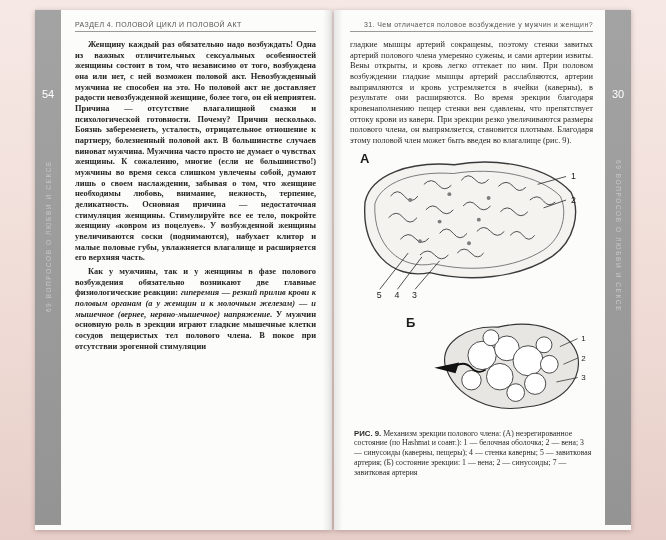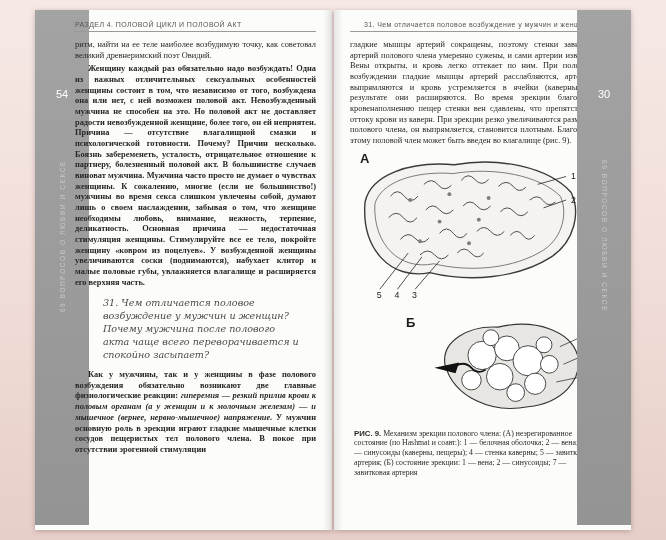--- a/index.html
+++ b/index.html
@@ -12,21 +12,21 @@
   .page{
     position:absolute;top:10px;width:297px;height:520px;
     background:#fcfcfa;box-shadow:0 1px 5px rgba(60,30,30,.28);
   }
   .page.left{left:35px;}
   .page.right{left:334px;}
   .page.left::after{content:"";position:absolute;right:0;top:0;bottom:0;width:9px;
     background:linear-gradient(to right,rgba(0,0,0,0),rgba(0,0,0,.09));}
   .page.right::before{content:"";position:absolute;left:0;top:0;bottom:0;width:9px;
     background:linear-gradient(to left,rgba(0,0,0,0),rgba(0,0,0,.09));}
-  .edge-bar{position:absolute;top:0;bottom:5px;width:26px;background:linear-gradient(180deg,#a3a3a3,#949494);padding-left:28px;}
+  .edge-bar{position:absolute;top:0;bottom:5px;width:26px;background:linear-gradient(180deg,#a3a3a3,#949494);}
   .edge-bar.bar-left{left:0;}
   .edge-bar.bar-right{right:0;}
   .page-num{
     position:absolute;top:78px;left:0;width:100%;text-align:center;
     color:#fff;font-family:"Liberation Sans",sans-serif;font-size:11px;
   }
   .edge-title{
     position:absolute;top:150px;left:50%;
     writing-mode:vertical-rl;
     font-family:"Liberation Sans",sans-serif;
@@ -69,23 +69,21 @@
 
 <div class="spread">
 
   <div class="page left">
     <div class="edge-bar bar-left">
       <div class="page-num">54</div>
       <div class="edge-title">69 ВОПРОСОВ О ЛЮБВИ И СЕКСЕ</div>
     </div>
     <div class="content left-content">
       <div class="running-head">РАЗДЕЛ 4. ПОЛОВОЙ ЦИКЛ И ПОЛОВОЙ АКТ</div>
-      <p class="body-text">ритм, найти на ее теле наиболее возбудимую точку, как советовал великий древнеримский поэт Овидий.</p>
       <p class="body-text indent">Женщину каждый раз обязательно надо возбуждать! Одна из важных отличительных сексуальных особенностей женщины состоит в том, что независимо от того, возбуждена она или нет, с ней возможен половой акт. Невозбужденный мужчина не способен на это. Но половой акт не доставляет радости невозбужденной женщине, более того, он ей неприятен. Причина — отсутствие влагалищной смазки и психологической готовности. Почему? Причин несколько. Боязнь забеременеть, усталость, отрицательное отношение к партнеру, болезненный половой акт. В большинстве случаев виноват мужчина. Мужчина часто просто не думает о чувствах женщины. К сожалению, многие (если не большинство!) мужчины во время секса слишком увлечены собой, думают лишь о своем наслаждении, забывая о том, что женщине необходимы любовь, внимание, нежность, терпение, деликатность. Основная причина — недостаточная стимуляция женщины. Стимулируйте все ее тело, покройте женщину «ковром из поцелуев». У возбужденной женщины увеличиваются соски (поднимаются), набухает клитор и малые половые губы, увлажняется влагалище и расширяется его верхняя часть.</p>
-      <div class="question-heading">31. Чем отличается половое возбуждение у мужчин и женщин? Почему мужчина после полового акта чаще всего переворачивается и спокойно засыпает?</div>
       <p class="body-text indent"><span>Как у мужчины, так и у женщины в фазе полового возбуждения обязательно возникают две главные физиологические реакции: </span><em>гиперемия — резкий прилив крови к половым органам (а у женщин и к молочным железам) — и мышечное (вернее, нервно-мышечное) напряжение.</em><span> У мужчин основную роль в эрекции играют гладкие мышечные клетки сосудов пещеристых тел полового члена. В покое при отсутствии эрогенной стимуляции</span></p>
     </div>
   </div>
 
   <div class="page right">
     <div class="content right-content">
       <div class="running-head rh-right">31. Чем отличается половое возбуждение у мужчин и женщин?</div>
       <p class="body-text">гладкие мышцы артерий сокращены, поэтому стенки завитых артерий полового члена умеренно сужены, и сами артерии извиты. Вены открыты, и кровь легко оттекает по ним. При половом возбуждении гладкие мышцы артерий расслабляются, артерии выпрямляются и кровь устремляется в ячейки (каверны), в результате они расширяются. Во время эрекции благодаря кровенаполнению пещер стенки вен сдавлены, что препятствует оттоку крови из каверн. При эрекции резко увеличиваются размеры полового члена, он выпрямляется, становится плотным. Благодаря этому половой член может быть введен во влагалище (рис. 9).</p>
 
       <div class="figure">

